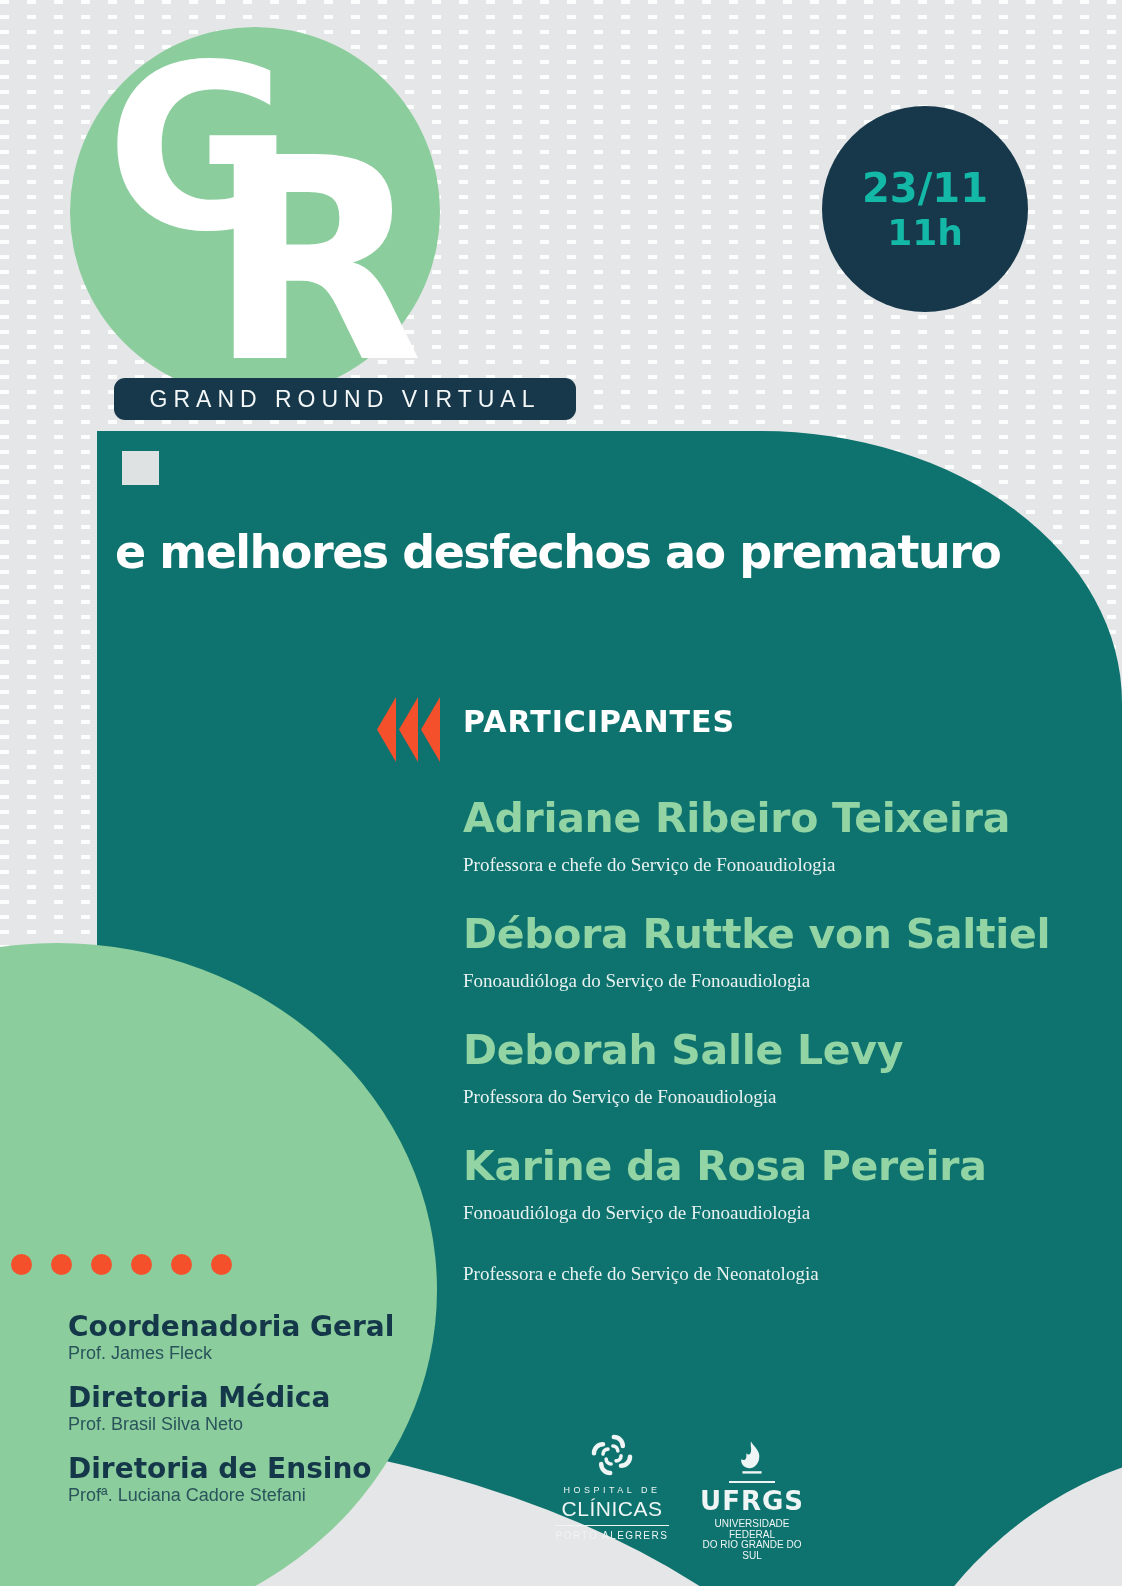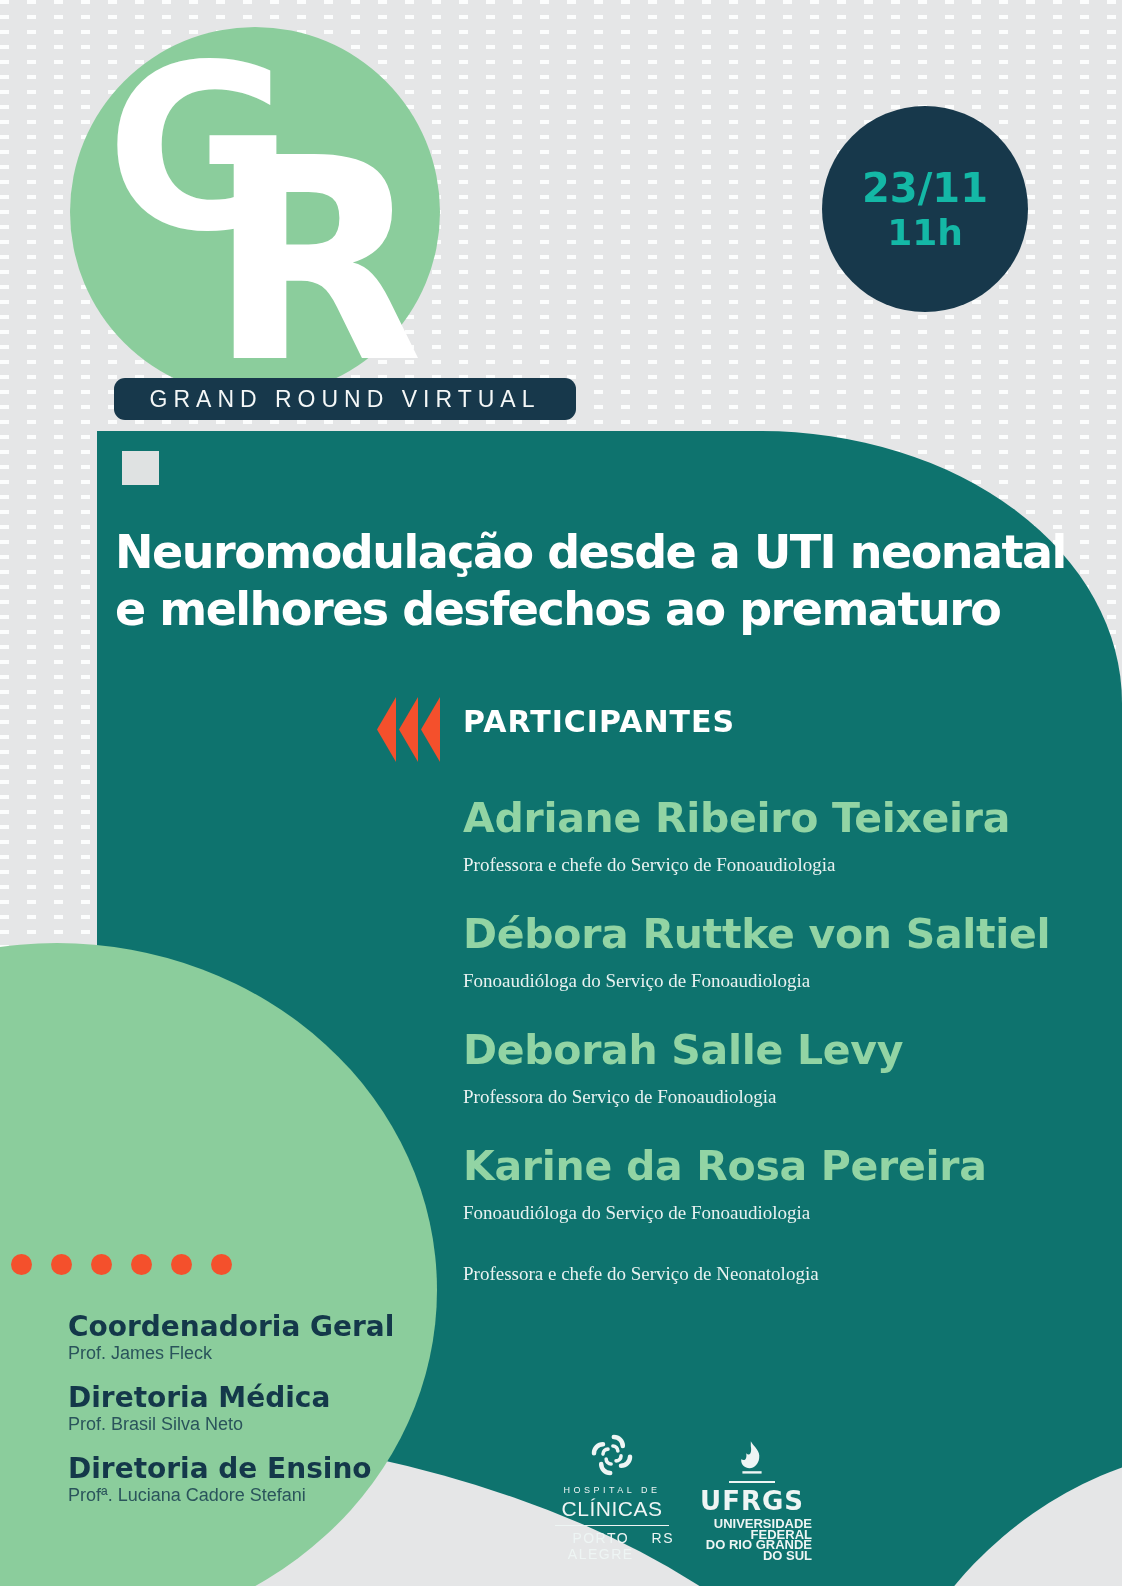--- a/index.html
+++ b/index.html
@@ -59,26 +59,26 @@
   .staff{left:68px;top:1314px;}
   .s-entry{margin-bottom:19px;}
   .s-label{color:#14384a;font-weight:bold;font-size:28px;line-height:26px;}
   .s-name{color:#2a545b;font-family:"Liberation Sans",sans-serif;font-size:18px;line-height:26px;}
 
   .logo-block{text-align:center;color:#eef5f4;}
   .hc-block{left:544px;top:1434px;width:136px;}
   .hc-top{font-size:9px;letter-spacing:3.5px;margin-top:5px;font-family:"Liberation Sans",sans-serif;}
   .hc-name{font-size:21px;letter-spacing:0.5px;margin-top:2px;font-family:"Liberation Sans",sans-serif;}
   .hc-rule{width:114px;height:1px;background:#eef5f4;margin:4px auto 0;}
-  .hc-city-row{display:flex;justify-content:space-between;padding:0 6px;margin-top:4px;
-    font-size:14px;letter-spacing:1.5px;font-family:"Liberation Sans",sans-serif;}
+  .hc-city-row{display:flex;justify-content:center;padding:0 6px;margin-top:4px;
+    font-size:10px;letter-spacing:1.5px;font-family:"Liberation Sans",sans-serif;}
   .ufrgs-block{left:692px;top:1441px;width:120px;}
   .ufrgs-base{width:46px;height:2px;background:#eef5f4;margin:2px auto 0;}
   .ufrgs-name{font-size:26px;font-weight:bold;letter-spacing:1px;margin-top:3px;}
-  .ufrgs-sub{font-size:13px;font-weight:bold;line-height:10.5px;margin-top:3px;font-family:"Liberation Sans",sans-serif;text-align:right;}
+  .ufrgs-sub{font-size:10px;font-weight:normal;line-height:10.5px;margin-top:3px;font-family:"Liberation Sans",sans-serif;}
 </style>
 </head>
 <body>
 
 <div class="poster">
 
   <div class="abs teal-panel"></div>
   <div class="abs bite bite-left"></div>
   <div class="abs bite bite-right"></div>
   <div class="abs green-circle-bottom"></div>
@@ -90,21 +90,20 @@
   <div class="abs badge">GRAND ROUND VIRTUAL</div>
 
   <div class="abs date-circle">
     <div class="date-line">23/11</div>
     <div class="time-line">11h</div>
   </div>
 
   <div class="abs accent-square"></div>
 
   <div class="abs title">
-    <div>Neuromodulação desde a UTI neonatal</div>
     <div>e melhores desfechos ao prematuro</div>
   </div>
 
   <div class="abs chevrons">
     <div class="chevron"></div>
     <div class="chevron"></div>
     <div class="chevron"></div>
   </div>
   <div class="abs participants-heading">PARTICIPANTES</div>
 

